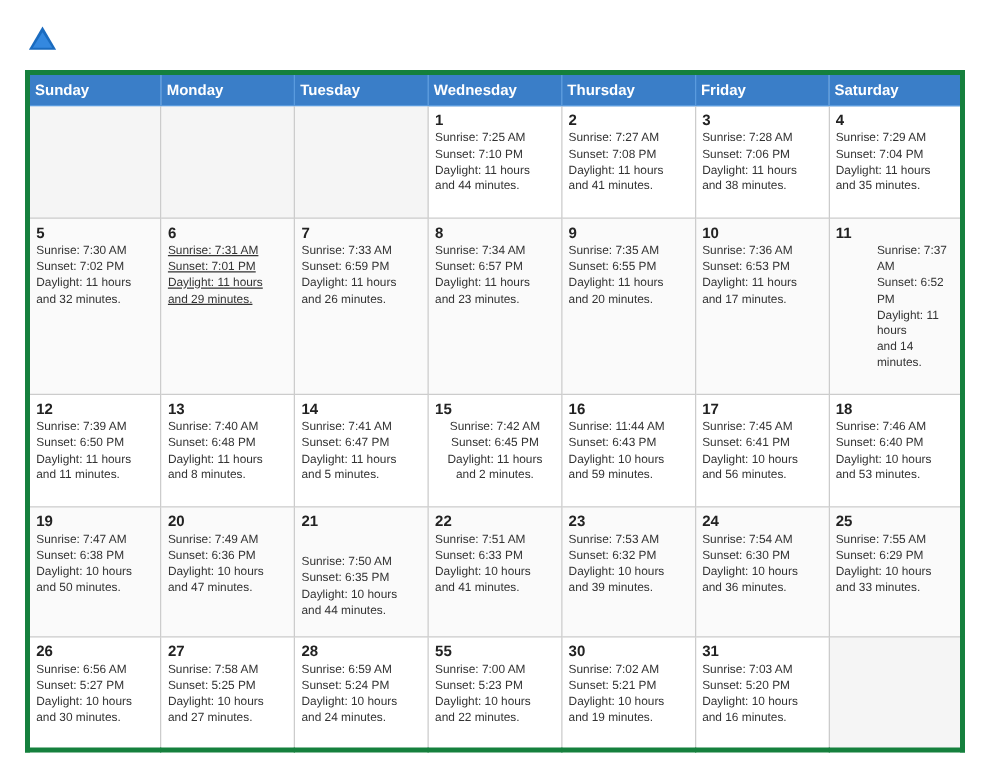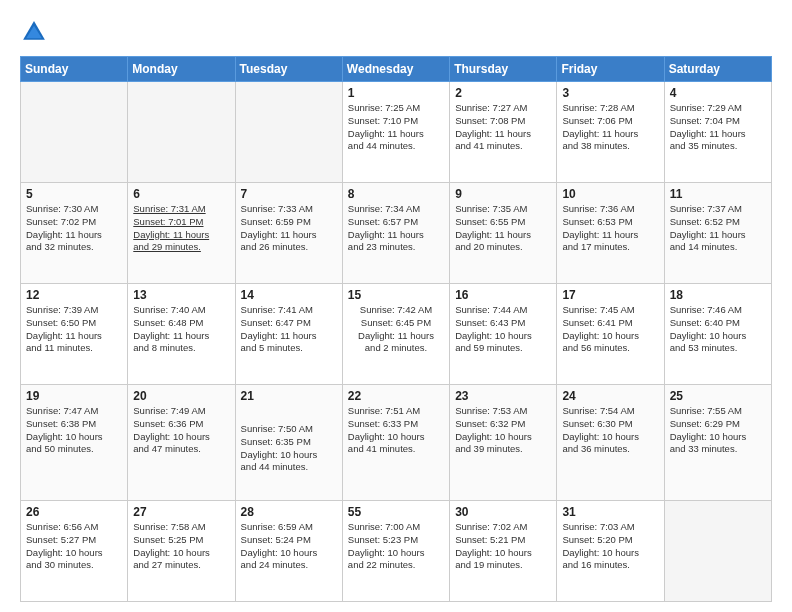--- a/index.html
+++ b/index.html
@@ -48,21 +48,21 @@
       font-size: 32px;
       font-weight: normal;
       color: #222;
     }
     .location-title {
       font-size: 14px;
       color: #444;
     }
     .calendar {
       flex: 1;
-      border: 1px solid #15803d;
+      border: 4px solid #15803d;
       border-collapse: collapse;
       width: 100%;
       table-layout: fixed;
     }
     .calendar th {
       background: #3a7ec8;
       color: #fff;
       font-size: 12px;
       font-weight: bold;
       padding: 5px 4px;
@@ -202,21 +202,21 @@
           </td>
           <td>
             <span class="day-number">10</span>
             <div class="day-info" style="white-space: pre-line;">Sunrise: 7:36 AM
 Sunset: 6:53 PM
 Daylight: 11 hours
 and 17 minutes.</div>
           </td>
           <td>
             <span class="day-number">11</span>
-            <div class="day-info" style="white-space: pre-line;">Sunrise: 7:37 AM
+            <div class="day-info" style="white-space: pre-line; margin-left: 33px;">Sunrise: 7:37 AM
 Sunset: 6:52 PM
 Daylight: 11 hours
 and 14 minutes.</div>
           </td>
         </tr>
         <tr>
           <td>
             <span class="day-number">12</span>
             <div class="day-info" style="white-space: pre-line;">Sunrise: 7:39 AM
 Sunset: 6:50 PM
@@ -239,21 +239,21 @@
           </td>
           <td>
             <span class="day-number">15</span>
             <div class="day-info" style="white-space: pre-line; text-align: center;">Sunrise: 7:42 AM
 Sunset: 6:45 PM
 Daylight: 11 hours
 and 2 minutes.</div>
           </td>
           <td>
             <span class="day-number">16</span>
-            <div class="day-info" style="white-space: pre-line;">Sunrise: 7:44 AM
+            <div class="day-info" style="white-space: pre-line;">Sunrise: 11:44 AM
 Sunset: 6:43 PM
 Daylight: 10 hours
 and 59 minutes.</div>
           </td>
           <td>
             <span class="day-number">17</span>
             <div class="day-info" style="white-space: pre-line;">Sunrise: 7:45 AM
 Sunset: 6:41 PM
 Daylight: 10 hours
 and 56 minutes.</div>

